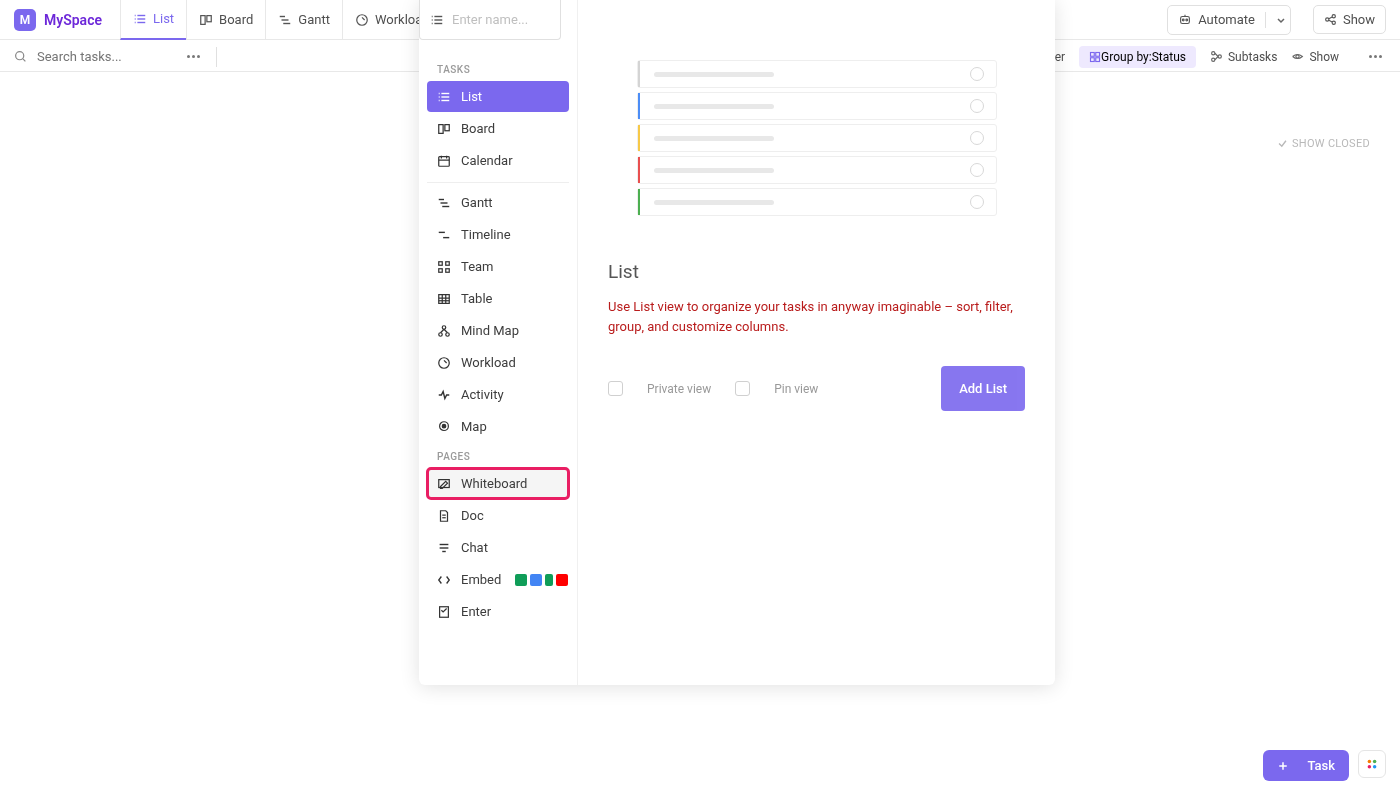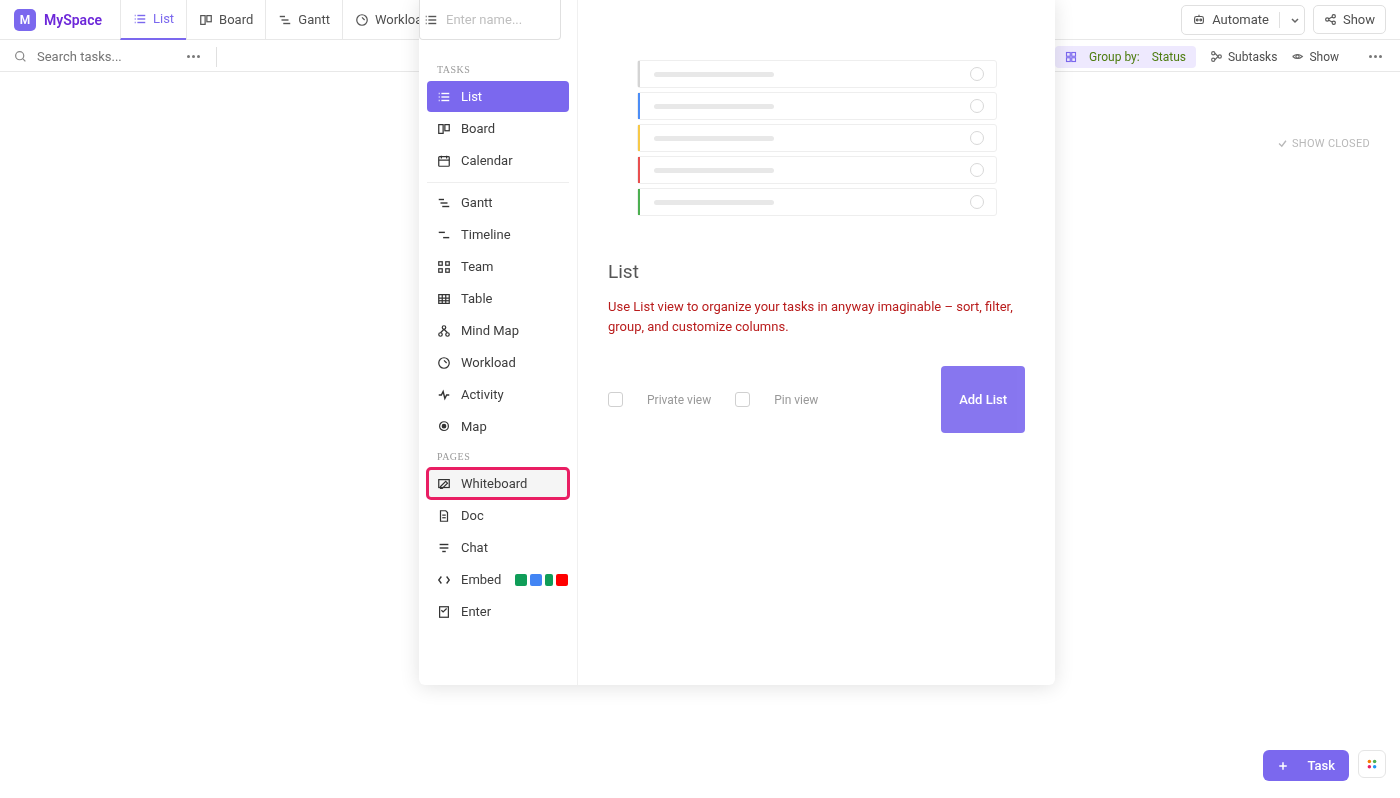--- a/index.html
+++ b/index.html
@@ -64,21 +64,21 @@
     .tab-icon {
       width: 14px;
       height: 14px;
       display: flex;
       align-items: center;
       justify-content: center;
     }
     .topbar-right {
       margin-left: auto;
       display: flex;
-      gap: 8px;
+      gap: 22px;
       align-items: center;
     }
     .automate-btn, .share-btn {
       display: flex;
       align-items: center;
       gap: 6px;
       padding: 6px 10px;
       border: 1px solid #e0e0e0;
       border-radius: 5px;
       font-size: 13px;
@@ -125,27 +125,27 @@
       display: flex;
       align-items: center;
       gap: 5px;
       font-size: 12px;
       color: #4f4f4f;
       cursor: pointer;
     }
     .filter-item .small-icon { width: 13px; height: 13px; }
     .group-pill {
       background: #eee9fe;
-      color: #4d7c0f;
+      color: #000000;
       padding: 4px 10px;
       border-radius: 4px;
       font-size: 12px;
       display: flex;
       align-items: center;
-      gap: 12px;
+      gap: 0;
     }
     .show-closed {
       position: absolute;
       right: 30px;
       top: 137px;
       font-size: 11px;
       color: #b9b9b9;
       letter-spacing: 0.3px;
       display: flex;
       align-items: center;
@@ -167,21 +167,21 @@
       top: 0;
       left: 0;
       width: 142px;
       height: 40px;
       background: #fff;
       border: 1px solid #e0e0e0;
       border-top: none;
       border-radius: 0 0 4px 4px;
       display: flex;
       align-items: center;
-      padding: 0 4px;
+      padding: 0 10px;
       gap: 8px;
     }
     .overlay-name-input {
       border: none;
       font-size: 13px;
       color: #7b68ee;
       outline: none;
       width: 100%;
     }
     .overlay-name-input::placeholder {
@@ -191,21 +191,20 @@
       width: 159px;
       padding: 56px 8px 12px;
       border-right: 1px solid #f0f0f0;
     }
     .section-hdr {
       font-size: 10px;
       color: #9a9a9a;
       letter-spacing: 0.5px;
       padding: 8px 10px 6px;
       font-weight: 500;
-      font-family: Liberation Serif, serif;
     }
     .side-item {
       display: flex;
       align-items: center;
       gap: 10px;
       padding: 8px 10px;
       font-size: 13px;
       color: #3d3d3d;
       cursor: pointer;
       border-radius: 4px;
@@ -307,21 +306,21 @@
       width: 15px;
       height: 15px;
       border: 1px solid #d0d0d0;
       border-radius: 3px;
     }
     .add-btn {
       margin-left: auto;
       background: #7b68ee;
       color: #fff;
       border: none;
-      padding: 26px 18px;
+      padding: 15px 18px;
       border-radius: 4px;
       font-size: 13px;
       font-weight: 500;
       cursor: pointer;
       opacity: 0.9;
     }
     .fab-row {
       position: absolute;
       right: 14px;
       bottom: 17px;

